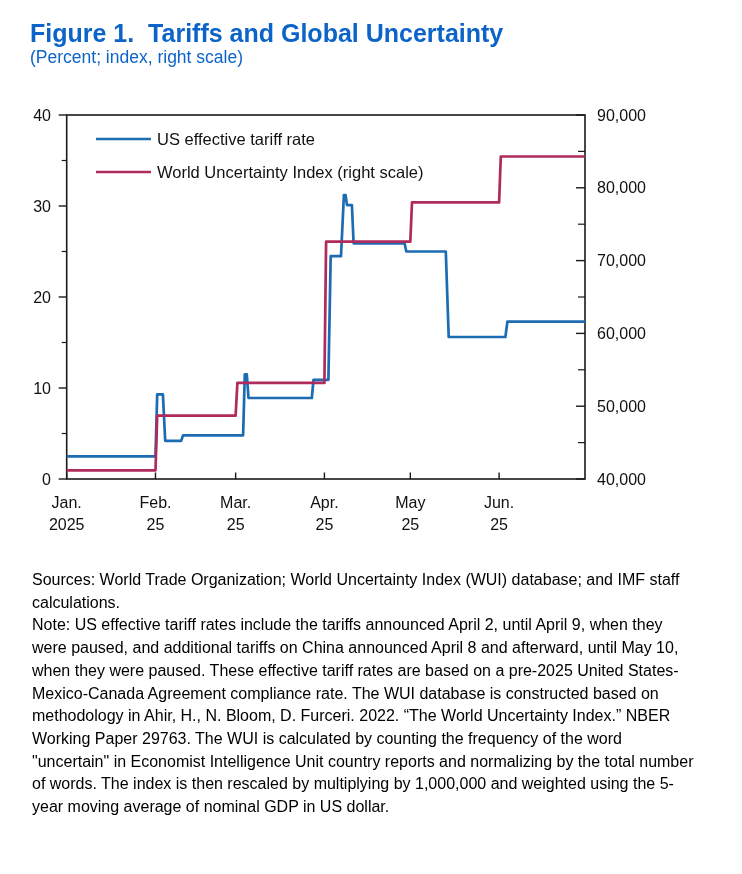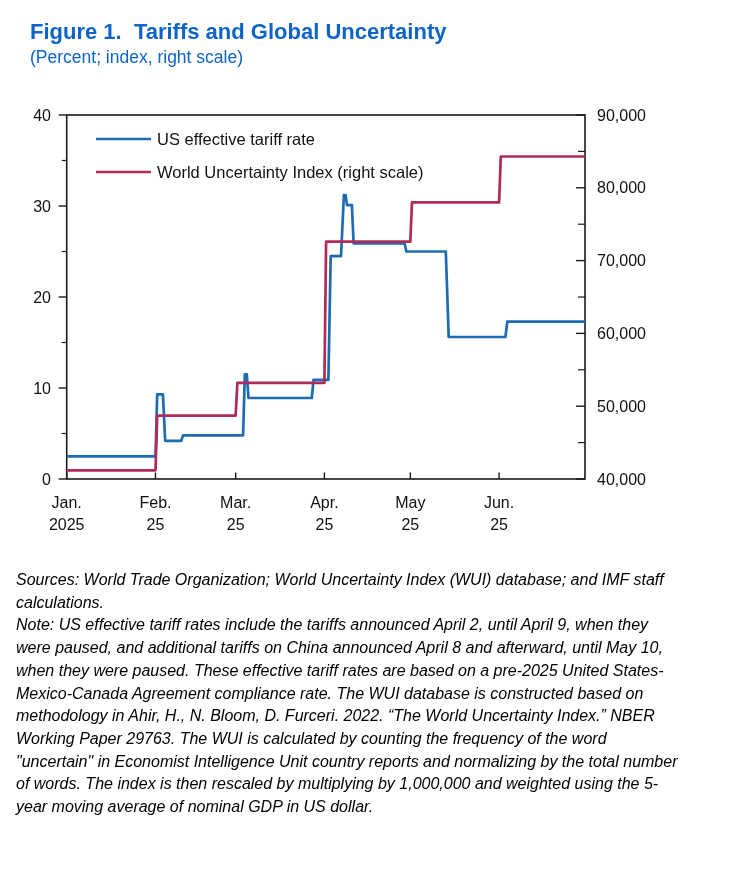--- a/index.html
+++ b/index.html
@@ -6,41 +6,41 @@
   body{
     width:742px;height:874px;
     background:#ffffff;
     position:relative;
     font-family:"Liberation Sans", sans-serif;
     color:#000;
     overflow:hidden;
   }
   .figure-title{
     position:absolute;left:30px;top:19px;
-    font-size:22px;font-weight:bold;
+    font-size:25px;font-weight:bold;
     color:#0d64c8;
     white-space:pre-wrap;
     margin:0;
   }
   .figure-subtitle{
     position:absolute;left:30px;top:47px;
     font-size:17.5px;
     color:#0d64c8;
     margin:0;
   }
   .chart-wrap{position:absolute;left:0;top:0;}
   svg text{
     font-family:"Liberation Sans", sans-serif;
     fill:#111111;
     font-size:16px;
   }
   svg .legend-text{font-size:16.5px;}
   .notes{
-    position:absolute;left:16px;top:569px;width:662px;
-    font-size:16px;line-height:22.7px;font-style:italic;
+    position:absolute;left:32px;top:569px;width:662px;
+    font-size:16px;line-height:22.7px;
   }
   .notes p{margin:0;}
 </style>
 </head>
 <body>
 
 <h1 class="figure-title">Figure 1.  Tariffs and Global Uncertainty</h1>
 <div class="figure-subtitle">(Percent; index, right scale)</div>
 
 <div class="chart-wrap">

